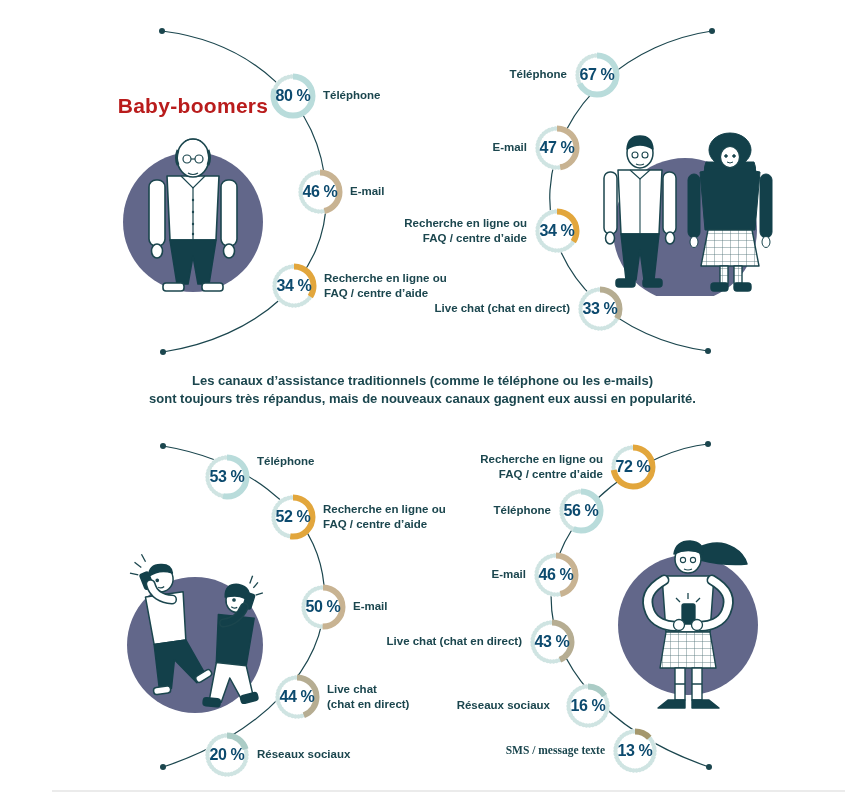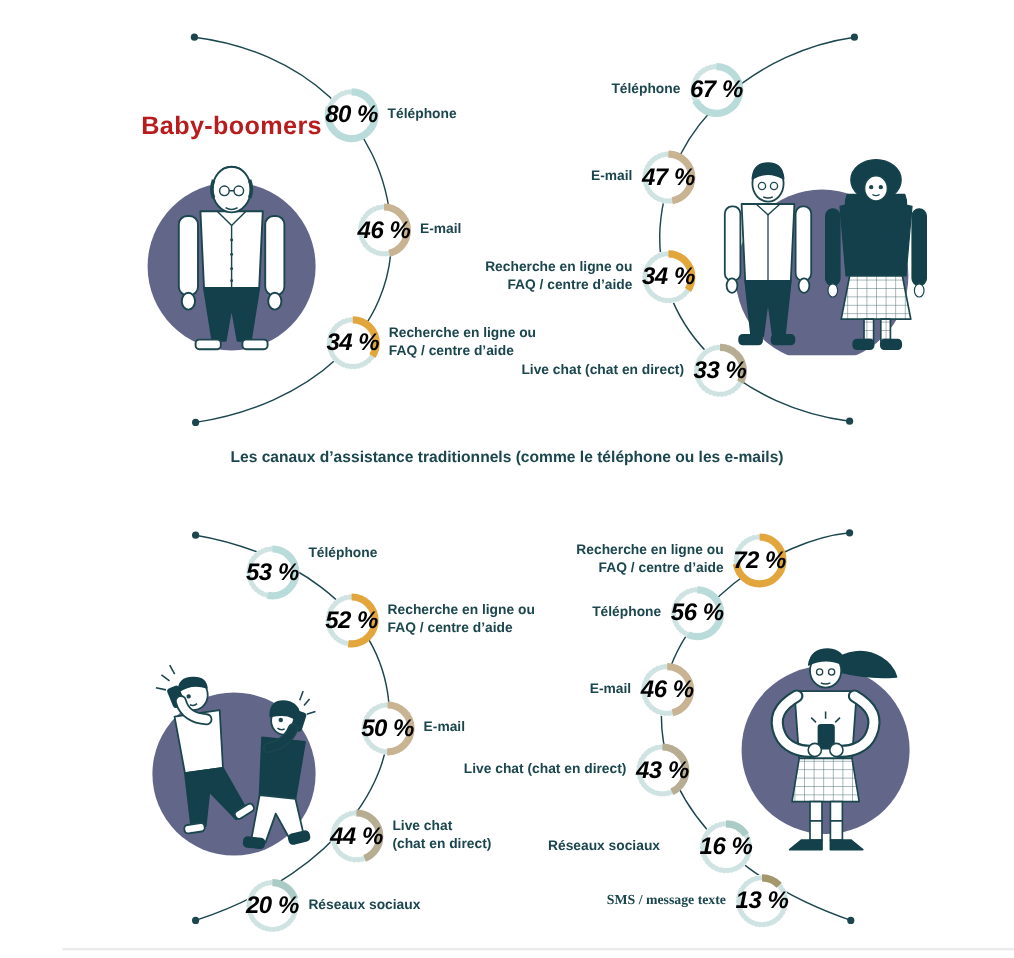--- a/index.html
+++ b/index.html
@@ -9,21 +9,21 @@
   }
   #connectors{position:absolute;left:0;top:0;}
   .illus{position:absolute;}
   .gen-title{
     position:absolute;transform:translate(-50%,-50%);
     font-size:21px;font-weight:700;letter-spacing:.3px;white-space:nowrap;color:#b91c1c;
   }
   .ring{position:absolute;width:48px;height:48px;}
   .ring .pct{
     position:absolute;inset:0;display:flex;align-items:center;justify-content:center;
-    font-size:20px;font-weight:700;letter-spacing:-.4px;color:#000000;font-style:italic;
+    font-size:16px;font-weight:700;letter-spacing:-.4px;color:#0c4a6e;
   }
   .ring-label{
     position:absolute;transform:translateY(-50%);
     font-size:11.5px;font-weight:700;line-height:1.32;white-space:pre-line;color:#1b464e;
   }
   .ring-label.left{text-align:right;}
   .note{
     position:absolute;left:0;width:100%;text-align:center;
     font-size:13px;font-weight:700;line-height:1.38;color:#1b464e;
   }
@@ -217,20 +217,21 @@
       <path d="M68 96 L112 96 L118 132 L62 132 Z" fill="url(#plaidZ)"></path>
       <rect x="77" y="132" width="10" height="32" fill="#fff"></rect>
       <rect x="94" y="132" width="10" height="32" fill="#fff"></rect>
       <path d="M77 148 H87 M94 148 H104" fill="none"></path>
       <path d="M70 164 L87 164 L87 172 L60 172 Z" fill="#13404a" stroke="#13404a"></path>
       <path d="M94 164 L111 164 L121 172 L94 172 Z" fill="#13404a" stroke="#13404a"></path>
     </g>
   </svg>
 
   <div class="note" style="top:372px">Les canaux d’assistance traditionnels (comme le téléphone ou les e-mails)</div>
+  <div class="note" style="top:390px">sont toujours très répandus, mais de nouveaux canaux gagnent eux aussi en popularité.</div>
 
   <div class="divider"></div>
 <div class="gen-title" style="left: 193px; top: 106px;">Baby-boomers</div>
     <div class="ring" style="left: 269px; top: 72px; text-align: center;"><svg width="48" height="48" viewBox="0 0 48 48">
         <circle cx="24" cy="24" r="22" fill="#ffffff"></circle>
         <circle cx="24" cy="24" r="19.5" fill="none" stroke="#cfe4e2" stroke-width="4.5" stroke-dasharray="0.1 3.1" stroke-linecap="round"></circle>
         <circle cx="24" cy="24" r="19.5" fill="none" stroke="#b9dcdb" stroke-width="6" stroke-dasharray="98.01769079200155 122.52211349000193" transform="rotate(-90 24 24)"></circle>
       </svg><span class="pct">80 %</span></div>
     <div class="ring-label right" style="left: 323px; top: 96px;">Téléphone</div>
     <div class="ring" style="left: 296px; top: 168px;"><svg width="48" height="48" viewBox="0 0 48 48">
@@ -321,21 +322,21 @@
         <circle cx="24" cy="24" r="19.5" fill="none" stroke="#cfe4e2" stroke-width="4.5" stroke-dasharray="0.1 3.1" stroke-linecap="round"></circle>
         <circle cx="24" cy="24" r="19.5" fill="none" stroke="#c8b392" stroke-width="6" stroke-dasharray="56.360172205400886 122.52211349000193" transform="rotate(-90 24 24)"></circle>
       </svg><span class="pct">46 %</span></div>
     <div class="ring-label left" style="right: 319px; top: 575px;">E-mail</div>
     <div class="ring" style="left: 528px; top: 618px;"><svg width="48" height="48" viewBox="0 0 48 48">
         <circle cx="24" cy="24" r="22" fill="#ffffff"></circle>
         <circle cx="24" cy="24" r="19.5" fill="none" stroke="#cfe4e2" stroke-width="4.5" stroke-dasharray="0.1 3.1" stroke-linecap="round"></circle>
         <circle cx="24" cy="24" r="19.5" fill="none" stroke="#b6ad92" stroke-width="6" stroke-dasharray="52.68450880070083 122.52211349000193" transform="rotate(-90 24 24)"></circle>
       </svg><span class="pct">43 %</span></div>
     <div class="ring-label left" style="right: 323px; top: 642px;">Live chat (chat en direct)</div>
-    <div class="ring" style="left: 581px; top: 682px;"><svg width="48" height="48" viewBox="0 0 48 48">
+    <div class="ring" style="left: 564px; top: 682px;"><svg width="48" height="48" viewBox="0 0 48 48">
         <circle cx="24" cy="24" r="22" fill="#ffffff"></circle>
         <circle cx="24" cy="24" r="19.5" fill="none" stroke="#cfe4e2" stroke-width="4.5" stroke-dasharray="0.1 3.1" stroke-linecap="round"></circle>
         <circle cx="24" cy="24" r="19.5" fill="none" stroke="#abccc6" stroke-width="6" stroke-dasharray="19.60353815840031 122.52211349000193" transform="rotate(-90 24 24)"></circle>
       </svg><span class="pct">16 %</span></div>
     <div class="ring-label left" style="right: 295px; top: 706px;">Réseaux sociaux</div>
     <div class="ring" style="left: 611px; top: 727px;"><svg width="48" height="48" viewBox="0 0 48 48">
         <circle cx="24" cy="24" r="22" fill="#ffffff"></circle>
         <circle cx="24" cy="24" r="19.5" fill="none" stroke="#cfe4e2" stroke-width="4.5" stroke-dasharray="0.1 3.1" stroke-linecap="round"></circle>
         <circle cx="24" cy="24" r="19.5" fill="none" stroke="#a4976c" stroke-width="6" stroke-dasharray="15.92787475370025 122.52211349000193" transform="rotate(-90 24 24)"></circle>
       </svg><span class="pct">13 %</span></div>

